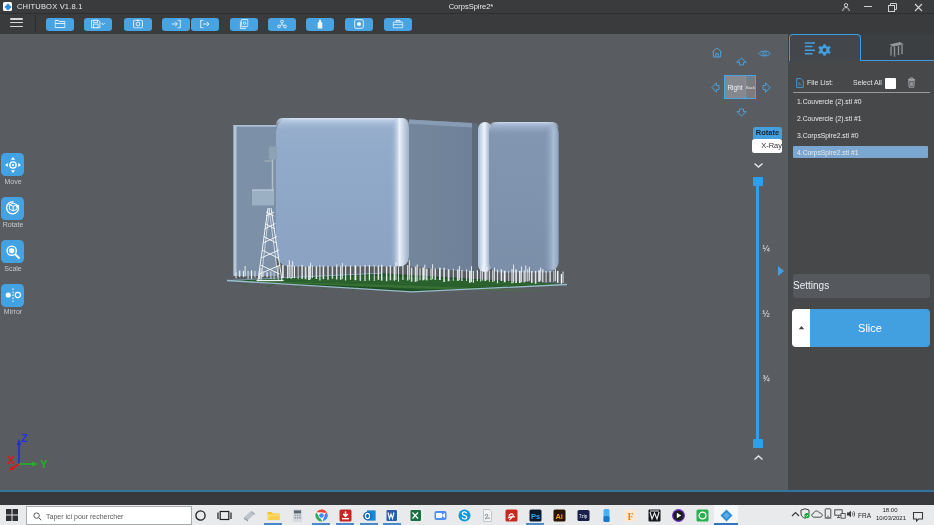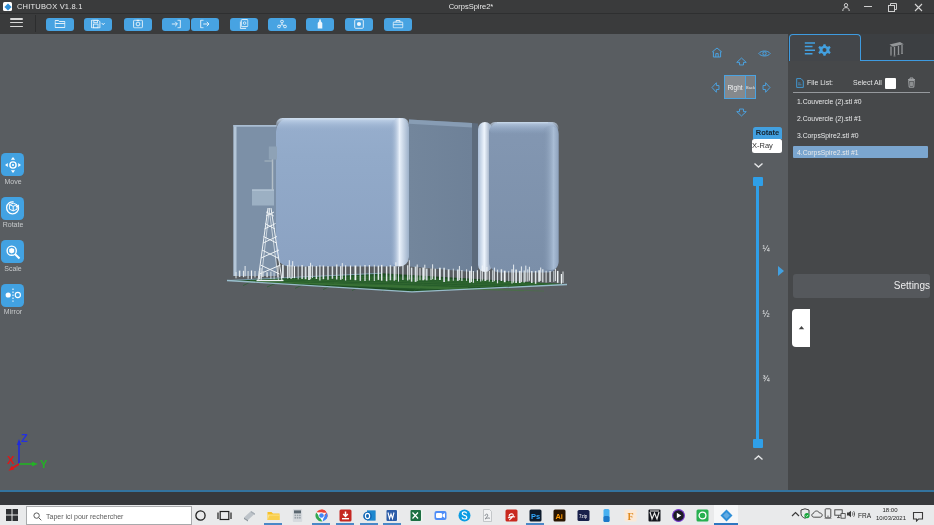--- a/index.html
+++ b/index.html
@@ -20,35 +20,35 @@
 #strip{position:absolute;left:0;top:492px;width:934px;height:13px;background:#37393c}
 #taskbar{position:absolute;left:0;top:505px;width:934px;height:24px;background:#e9eaeb}
 
 .ltool{position:absolute;left:1px;width:23px;height:23px;background:#42a2e2;border-radius:4.5px}
 .ltool svg{position:absolute;left:50%;top:50%;transform:translate(-50%,-50%)}
 .llab{position:absolute;left:-8px;width:42px;text-align:center;font-size:7px;color:#c6c9cb}
 
 .vc{position:absolute}
 
 #solidbtn{position:absolute;left:753px;top:93px;width:29px;height:12px;background:#42a0e0;border-radius:2.5px 2.5px 0 0;color:#16232e;font-size:7.5px;text-align:center;line-height:12px;font-weight:bold}
-#xraybtn{position:absolute;left:752px;top:105px;width:30px;height:13.5px;background:#fff;border-radius:2.5px;color:#333;font-size:7.5px;text-align:left;line-height:13.5px}
+#xraybtn{position:absolute;left:752px;top:105px;width:30px;height:13.5px;background:#fff;border-radius:2.5px;color:#333;font-size:7.5px;text-align:right;line-height:13.5px}
 
 #sline{position:absolute;left:756px;top:150px;width:3px;height:262px;background:#2f9fe8}
 .shandle{position:absolute;left:752.5px;width:10px;height:9px;background:#2f9fe8;border-radius:1px}
 .sfrac{position:absolute;left:760px;width:12px;font-size:8.5px;color:#e9ebec;text-align:center}
 .chev{position:absolute;left:753px;width:11px;height:7px}
 
 #tabstrip{position:absolute;left:0;top:0;width:146px;height:27px;background:#3c3f42}
 #tab1{position:absolute;left:1px;top:0;width:72px;height:27px;background:#43464a;border:1.5px solid #3e9be0;border-bottom:none;border-radius:4px 4px 0 0}
 #tab2line{position:absolute;left:73px;top:25.5px;width:73px;height:1.5px;background:#3e9be0}
 .ptext{color:#e3e4e5}
 #fsep{position:absolute;left:5px;top:57.5px;width:137px;height:1px;background:#96999d}
 .fitem{position:absolute;left:9px;width:139px;height:13px;font-size:6.8px;color:#e8e9ea;line-height:13px}
 #fsel{position:absolute;left:5px;top:112px;width:135px;height:12px;background:#7ba6cf;border-radius:1px}
-#settings{position:absolute;left:5px;top:240px;width:137px;height:24px;background:#55585c;border-radius:3px;color:#ededee;font-size:10px;text-align:right;line-height:24px}
+#settings{position:absolute;left:5px;top:240px;width:137px;height:24px;background:#55585c;border-radius:3px;color:#ededee;font-size:10px;text-align:left;line-height:24px}
 #sliceup{position:absolute;left:4px;top:275px;width:18px;height:38px;background:#fff;border-radius:4px 0 0 4px}
 #slicebtn{position:absolute;left:22px;top:275px;width:120px;height:38px;background:#42a0e0;border-radius:0 4px 4px 0;color:#fff;font-size:11px;text-align:center;line-height:38px}
 
 .tico{position:absolute;top:2.5px;width:15px;height:15px}
 #search{position:absolute;left:26px;top:1px;width:166px;height:19px;background:#fff;border:1px solid #a8aaac;font-size:7px;color:#5a5a5a;line-height:17px}
 .tseg{position:absolute;font-size:6px;color:#2a2a2a}
 </style></head>
 <body>
 <div id="titlebar">
  <div id="appicon">
@@ -467,20 +467,21 @@
 <div class="fitem" style="top:60.5px">1.Couvercle (2).stl #0</div>
 <div class="fitem" style="top:77.5px">2.Couvercle (2).stl #1</div>
 <div class="fitem" style="top:94.5px">3.CorpsSpire2.stl #0</div>
 <div class="fitem" style="top:111.5px">4.CorpsSpire2.stl #1</div>
 
  <div id="settings">Settings</div>
  <div id="sliceup"></div>
  <svg class="abs" style="left:10px;top:291px" width="7" height="5" viewBox="0 0 7 5">
       <path d="M0.8 4.2 L3.5 1 L6.2 4.2 Z" fill="#444"></path>
     </svg>
+ <div id="slicebtn">Slice</div>
 </div>
 <div id="blueline"></div>
 <div id="strip"></div>
 <div id="taskbar">
  <svg class="abs" style="left:6px;top:4px" width="12" height="12" viewBox="0 0 12 12">
       <g fill="#2e3033">
         <rect x="0" y="0" width="5.5" height="5.5"></rect>
         <rect x="6.5" y="0" width="5.5" height="5.5"></rect>
         <rect x="0" y="6.5" width="5.5" height="5.5"></rect>
         <rect x="6.5" y="6.5" width="5.5" height="5.5"></rect>

